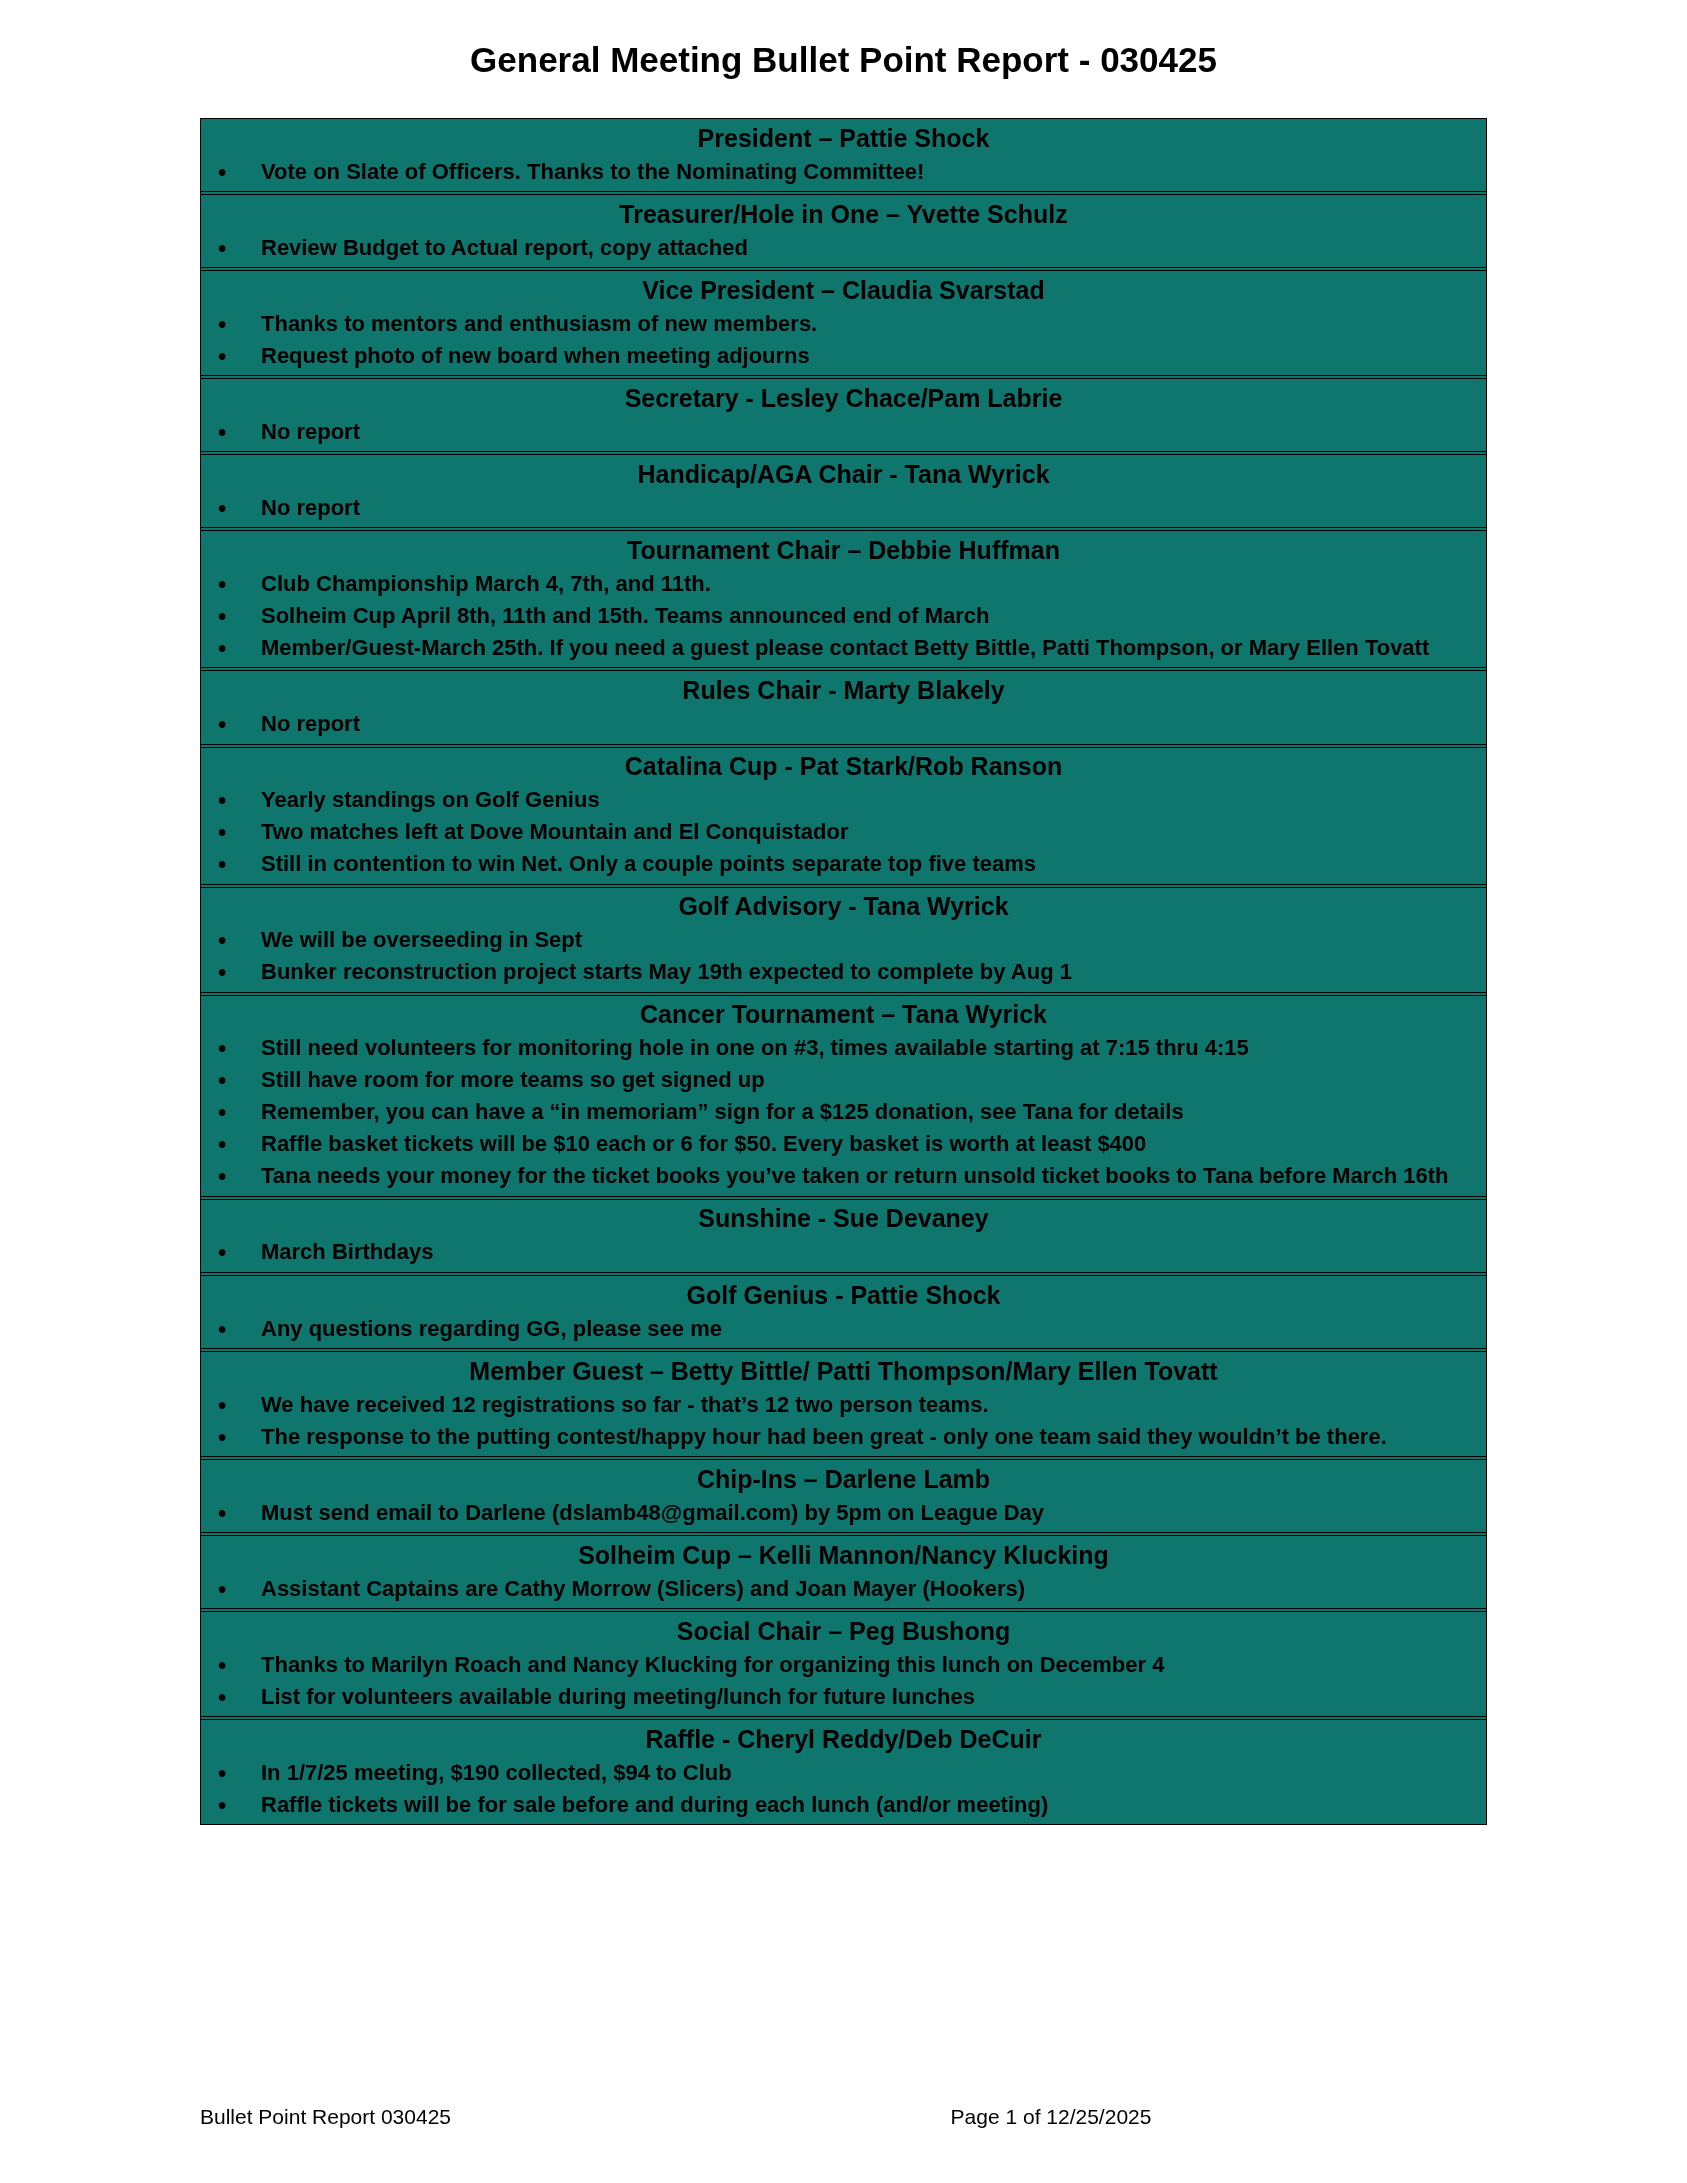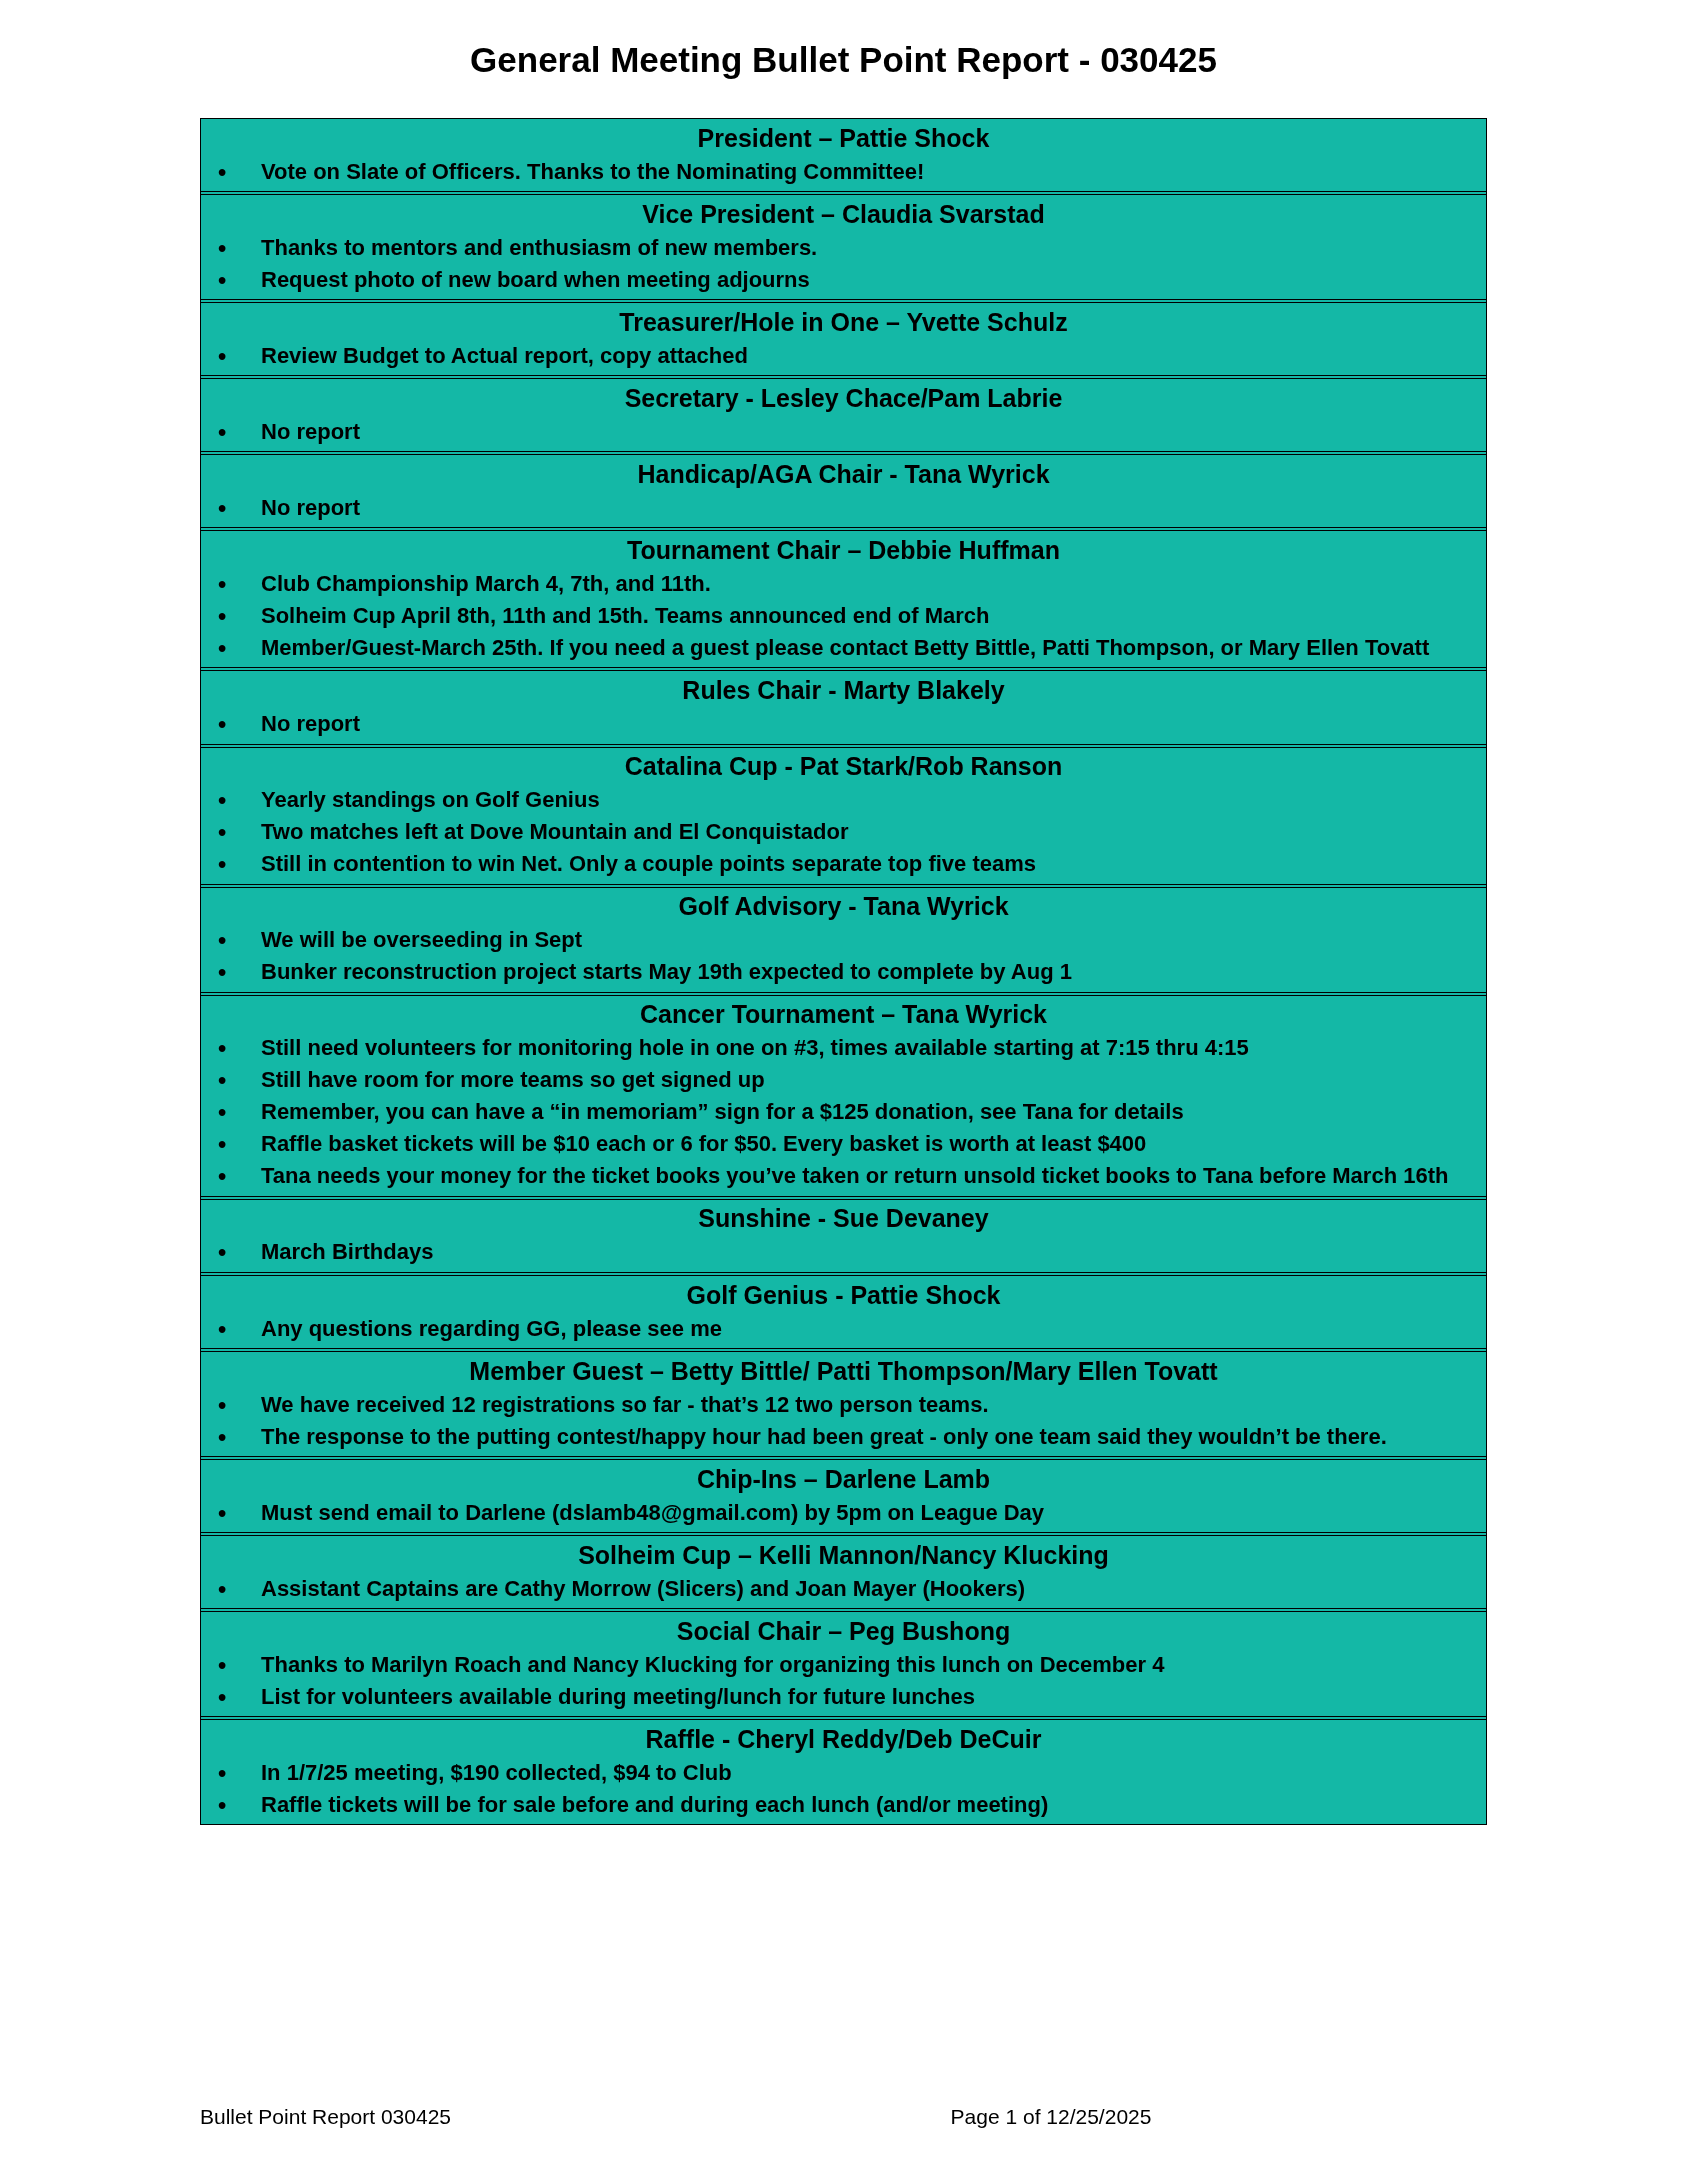--- a/index.html
+++ b/index.html
@@ -20,21 +20,21 @@
     font-size: 35px;
     font-weight: bold;
     line-height: 42px;
   }
   .report-table {
     position: absolute;
     top: 118px;
     left: 200px;
     width: 1287px;
     border: 1.7px solid #000000;
-    background: #14b8a6;
+    background: #0f766e;
   }
   .section {
     padding: 0 0 3.4px 0;
   }
   .section + .section {
     border-top: 4.2px double #000000;
   }
   .section-header {
     text-align: center;
     font-size: 25px;
@@ -82,31 +82,31 @@
 <div class="report-table">
 
   <div class="section">
     <div class="section-header">President – Pattie Shock</div>
     <ul class="bullet-list">
       <li class="bullet-item">Vote on Slate of Officers. Thanks to the Nominating Committee!</li>
     </ul>
   </div>
 
   <div class="section">
+    <div class="section-header">Treasurer/Hole in One – Yvette Schulz</div>
+    <ul class="bullet-list">
+      <li class="bullet-item">Review Budget to Actual report, copy attached</li>
+    </ul>
+  </div>
+
+  <div class="section">
     <div class="section-header">Vice President – Claudia Svarstad</div>
     <ul class="bullet-list">
       <li class="bullet-item">Thanks to mentors and enthusiasm of new members.</li>
       <li class="bullet-item">Request photo of new board when meeting adjourns</li>
-    </ul>
-  </div>
-
-  <div class="section">
-    <div class="section-header">Treasurer/Hole in One – Yvette Schulz</div>
-    <ul class="bullet-list">
-      <li class="bullet-item">Review Budget to Actual report, copy attached</li>
     </ul>
   </div>
 
   <div class="section">
     <div class="section-header">Secretary - Lesley Chace/Pam Labrie</div>
     <ul class="bullet-list">
       <li class="bullet-item">No report</li>
     </ul>
   </div>
 

